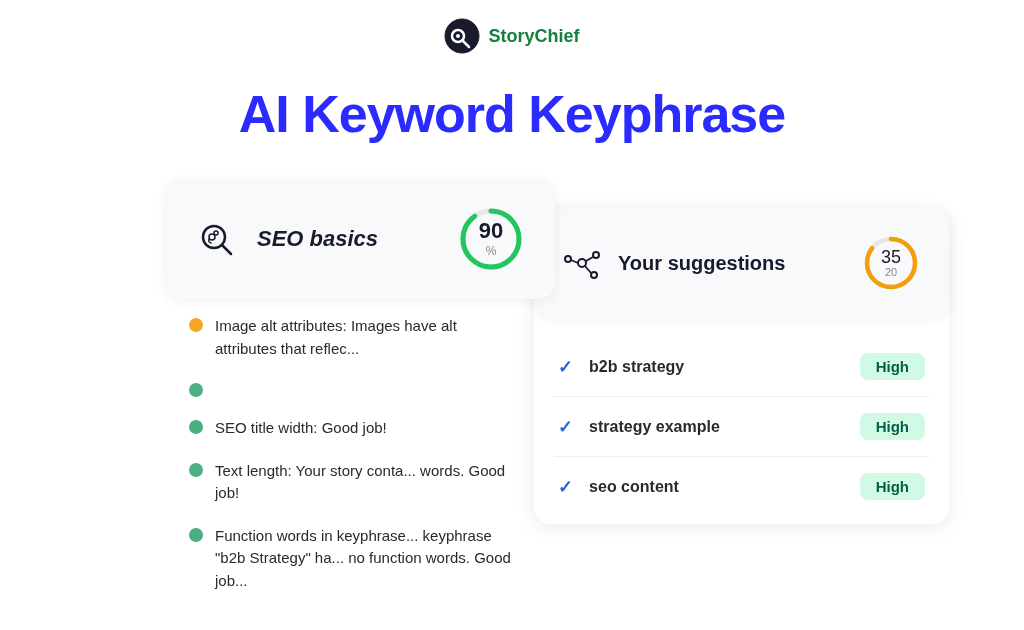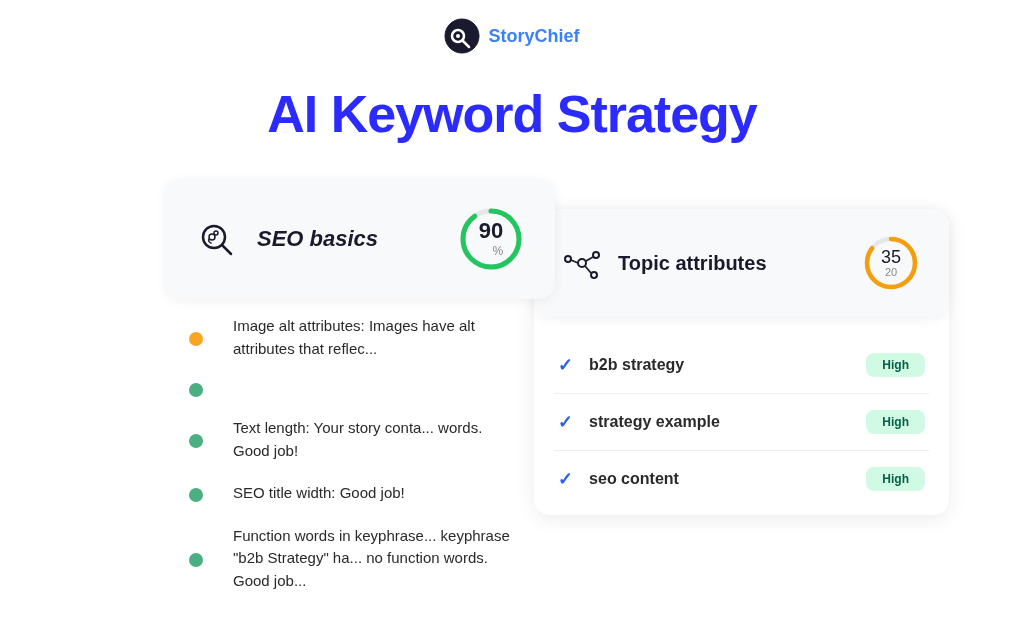--- a/index.html
+++ b/index.html
@@ -19,21 +19,21 @@
       padding: 18px 0 10px;
       gap: 8px;
     }
     .logo-icon {
       width: 36px;
       height: 36px;
     }
     .logo-text {
       font-size: 18px;
       font-weight: 600;
-      color: #3b82f6;
+      color: #15803d;
     }
 
     
     .page-title-container {
       text-align: center;
       padding: 20px 0 35px;
     }
     .page-title {
       font-size: 52px;
       font-weight: 800;
@@ -86,37 +86,37 @@
       height: 72px;
     }
     .circle-progress svg {
       position: absolute;
       top: 0; left: 0;
       transform: rotate(-90deg);
     }
     .circle-progress-text {
       position: relative;
       z-index: 1;
-      text-align: right;
+      text-align: center;
     }
     .circle-progress-text .number {
       font-size: 22px;
       font-weight: 700;
       color: #1a1a2e;
       line-height: 1;
     }
     .circle-progress-text .unit {
       font-size: 12px;
       color: #888;
       margin-top: 2px;
     }
     .list-item {
       display: flex;
-      align-items: center;
-      gap: 30px;
+      align-items: flex-start;
+      gap: 12px;
       padding: 10px 0;
     }
     .dot {
       width: 14px;
       height: 14px;
       border-radius: 50%;
       flex-shrink: 0;
       margin-top: 3px;
     }
     .dot-orange { background: #f5a623; }
@@ -201,21 +201,21 @@
       font-weight: 700;
     }
     .keyword-label {
       font-size: 16px;
       color: #2a2a2a;
       font-weight: 700;
     }
     .badge-high {
       background: #d1fae5;
       color: #065f46;
-      font-size: 12px;
+      font-size: 15px;
       font-weight: 600;
       padding: 5px 16px;
       border-radius: 8px;
     }
 
     
     .layout-wrapper {
       position: relative;
       width: 1024px;
       height: 480px;
@@ -255,21 +255,21 @@
   <svg class="logo-icon" viewBox="0 0 36 36" fill="none">
     <circle cx="18" cy="18" r="17" fill="#1a1a2e" stroke="#1a1a2e" stroke-width="1"></circle>
     <circle cx="14" cy="18" r="6" fill="none" stroke="white" stroke-width="2.5"></circle>
     <circle cx="14" cy="18" r="2" fill="white"></circle>
     <line x1="19" y1="23" x2="25" y2="29" stroke="white" stroke-width="2.5" stroke-linecap="round"></line>
   </svg>
   <span class="logo-text">StoryChief</span>
 </div>
 
 <div class="page-title-container">
-  <h1 class="page-title">AI Keyword Strategy</h1>
+  <h1 class="page-title">AI Keyword Keyphrase</h1>
 </div>
 
 <div class="layout-wrapper">
 
   <div class="seo-card-wrap">
     <div class="seo-card">
       <div class="seo-card-left">
         <div class="search-icon-wrap">
           <svg width="44" height="44" viewBox="0 0 44 44" fill="none">
             <circle cx="19" cy="20" r="11" stroke="#1a1a2e" stroke-width="2.5" fill="none"></circle>
@@ -298,25 +298,25 @@
   <div class="left-list-wrap">
     <div class="list-item">
       <div class="dot dot-orange"></div>
       <span class="list-item-text">Image alt attributes: Images have alt attributes that reflec...</span>
     </div>
     <div class="list-item">
       <div class="dot dot-green"></div>
     </div>
     <div class="list-item">
       <div class="dot dot-green"></div>
+      <span class="list-item-text">SEO title width: Good job!</span>
+    </div>
+    <div class="list-item">
+      <div class="dot dot-green"></div>
       <span class="list-item-text">Text length: Your story conta... words. Good job!</span>
-    </div>
-    <div class="list-item">
-      <div class="dot dot-green"></div>
-      <span class="list-item-text">SEO title width: Good job!</span>
     </div>
     <div class="list-item">
       <div class="dot dot-green"></div>
       <span class="list-item-text">Function words in keyphrase... keyphrase "b2b Strategy" ha... no function words. Good job...</span>
     </div>
   </div>
 
   <div class="topic-suggestions-wrap">
 
     <div class="topic-card">
@@ -324,21 +324,21 @@
 
         <svg width="44" height="44" viewBox="0 0 44 44" fill="none">
           <circle cx="22" cy="22" r="4" stroke="#1a1a2e" stroke-width="2" fill="none"></circle>
           <circle cx="8" cy="18" r="3" stroke="#1a1a2e" stroke-width="2" fill="none"></circle>
           <circle cx="36" cy="14" r="3" stroke="#1a1a2e" stroke-width="2" fill="none"></circle>
           <circle cx="34" cy="34" r="3" stroke="#1a1a2e" stroke-width="2" fill="none"></circle>
           <line x1="11" y1="19" x2="18" y2="22" stroke="#1a1a2e" stroke-width="1.8"></line>
           <line x1="33" y1="16" x2="26" y2="20" stroke="#1a1a2e" stroke-width="1.8"></line>
           <line x1="31" y1="32" x2="25" y2="25" stroke="#1a1a2e" stroke-width="1.8"></line>
         </svg>
-        <span class="topic-card-title">Topic attributes</span>
+        <span class="topic-card-title">Your suggestions</span>
       </div>
 
       <div class="circle-35">
         <svg width="64" height="64" viewBox="0 0 64 64">
           <circle cx="32" cy="32" r="24" fill="none" stroke="#e5e7eb" stroke-width="4.5"></circle>
           <circle cx="32" cy="32" r="24" fill="none" stroke="#f59e0b" stroke-width="4.5" stroke-dasharray="150.8" stroke-dashoffset="22.6" stroke-linecap="round"></circle>
         </svg>
         <div class="circle-35-text">
           <div class="num">35</div>
           <div class="denom">20</div>

